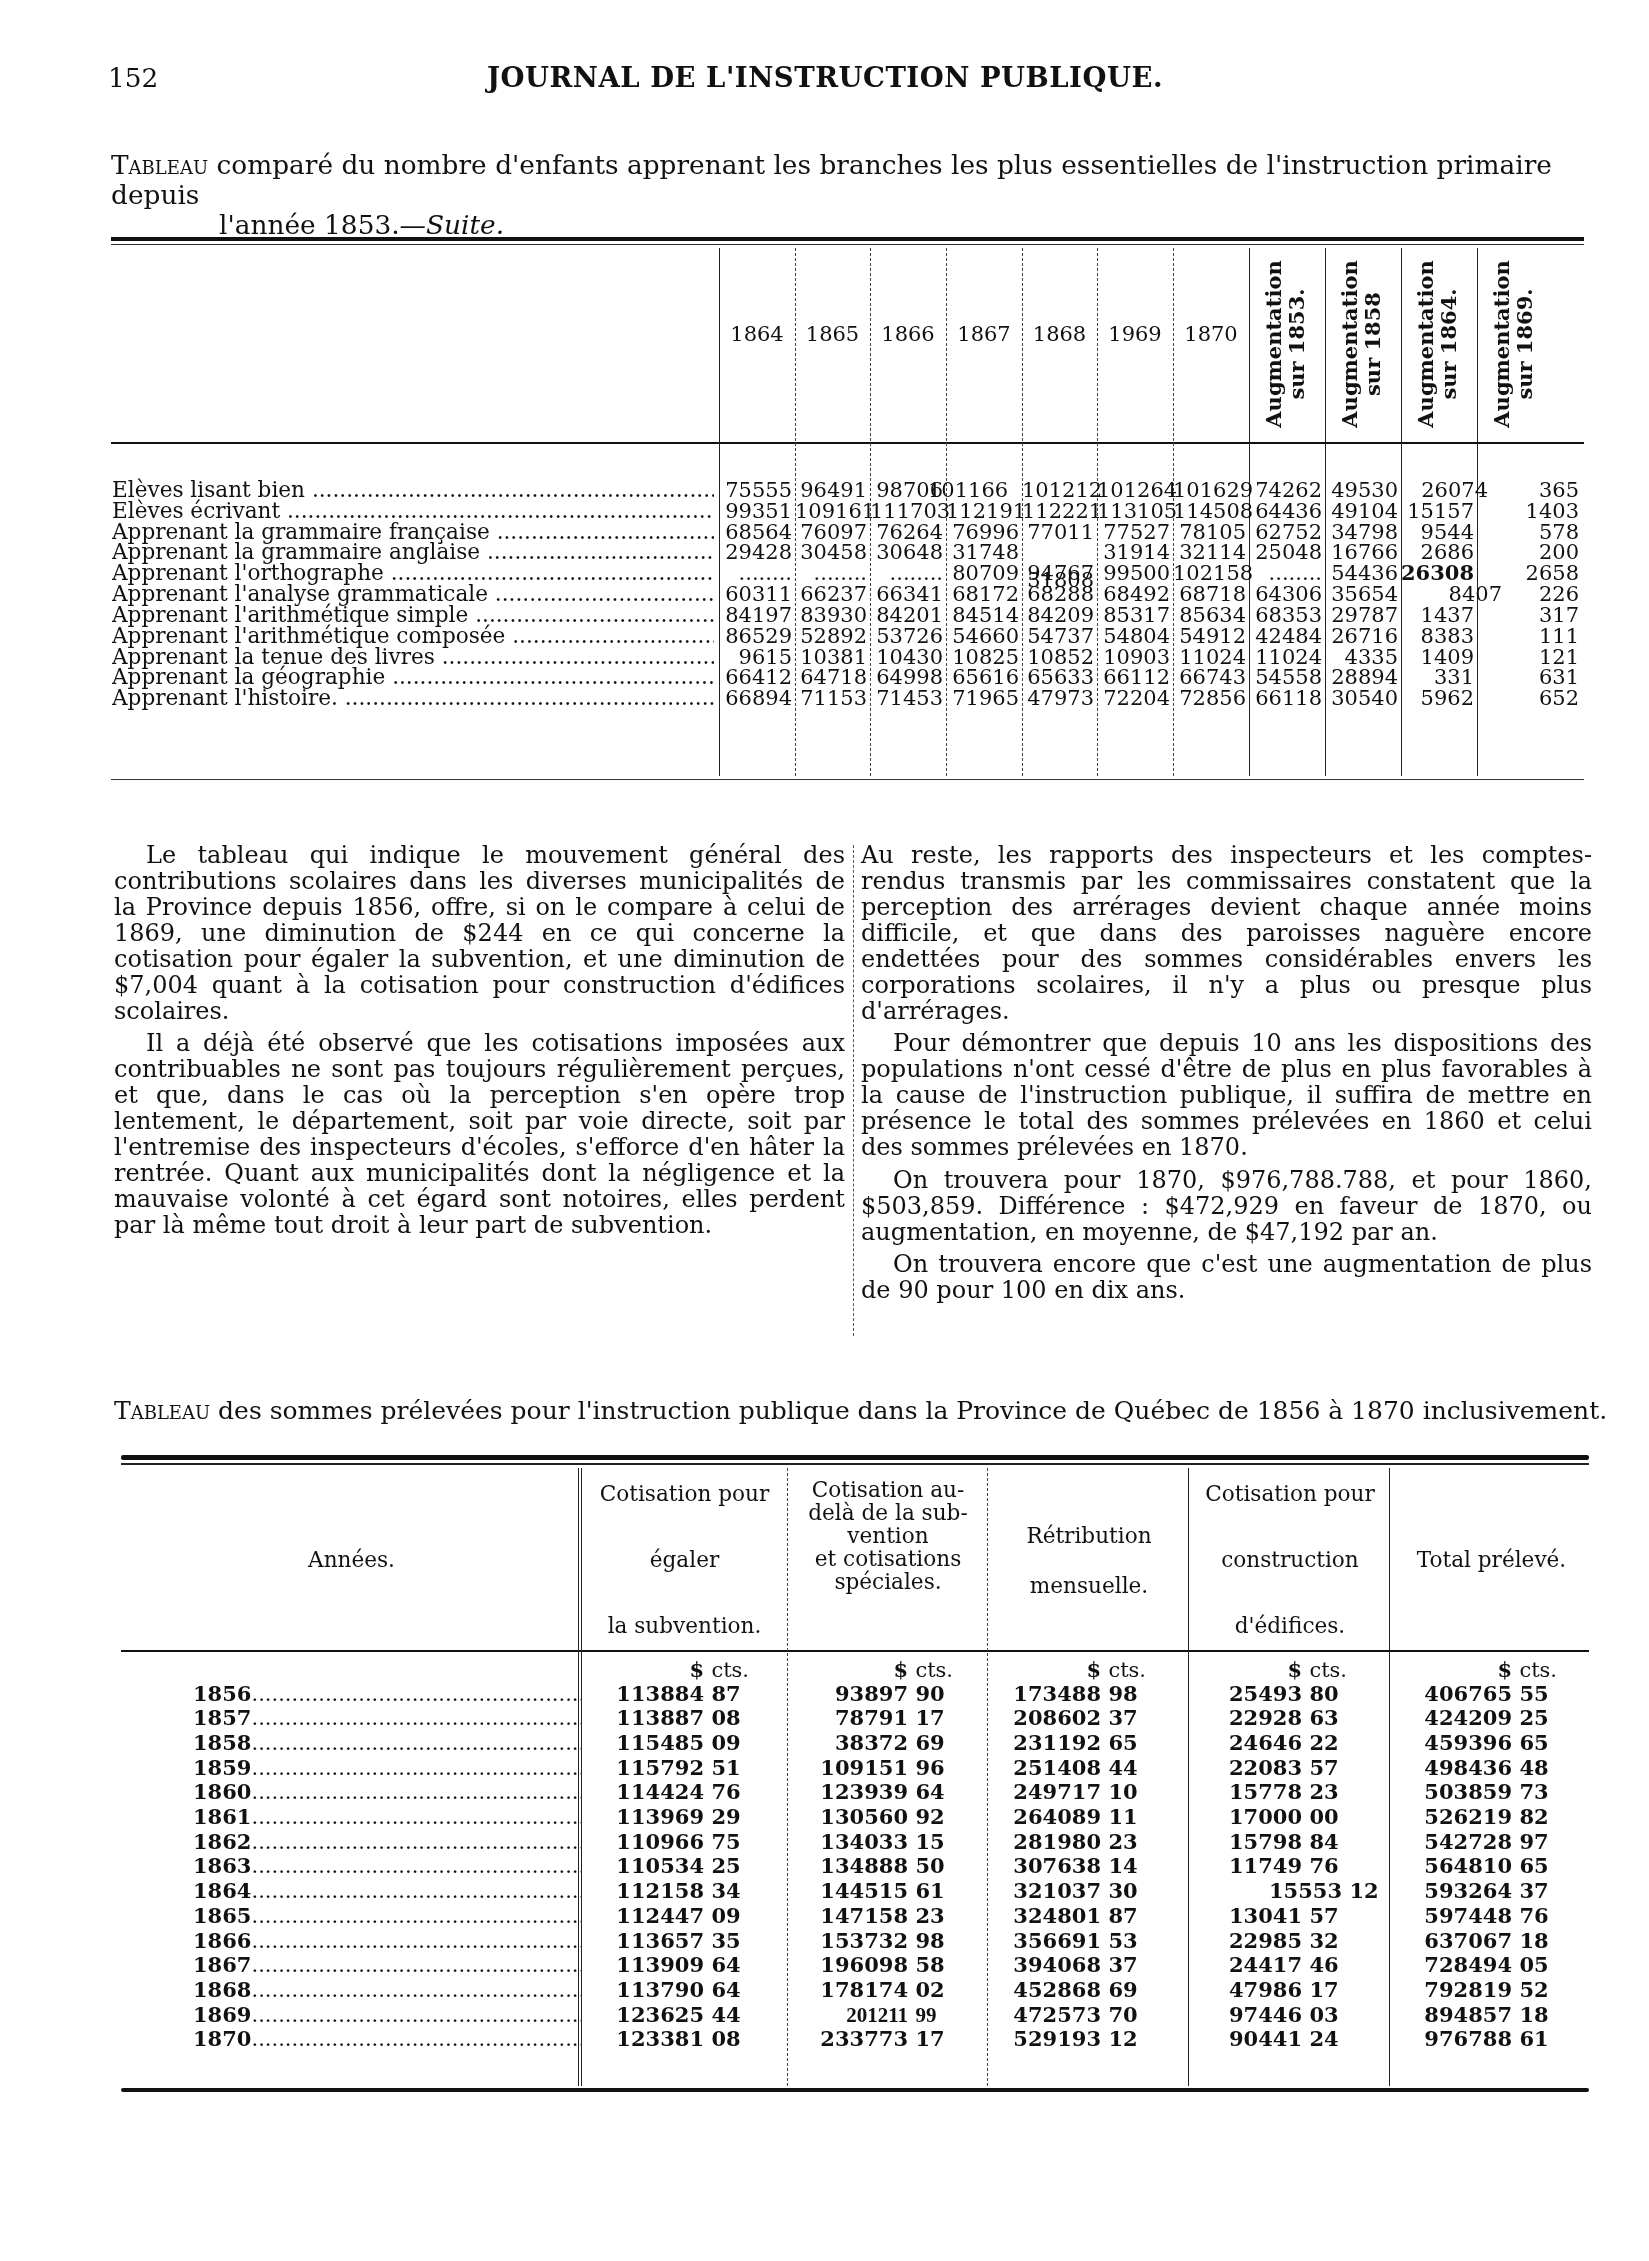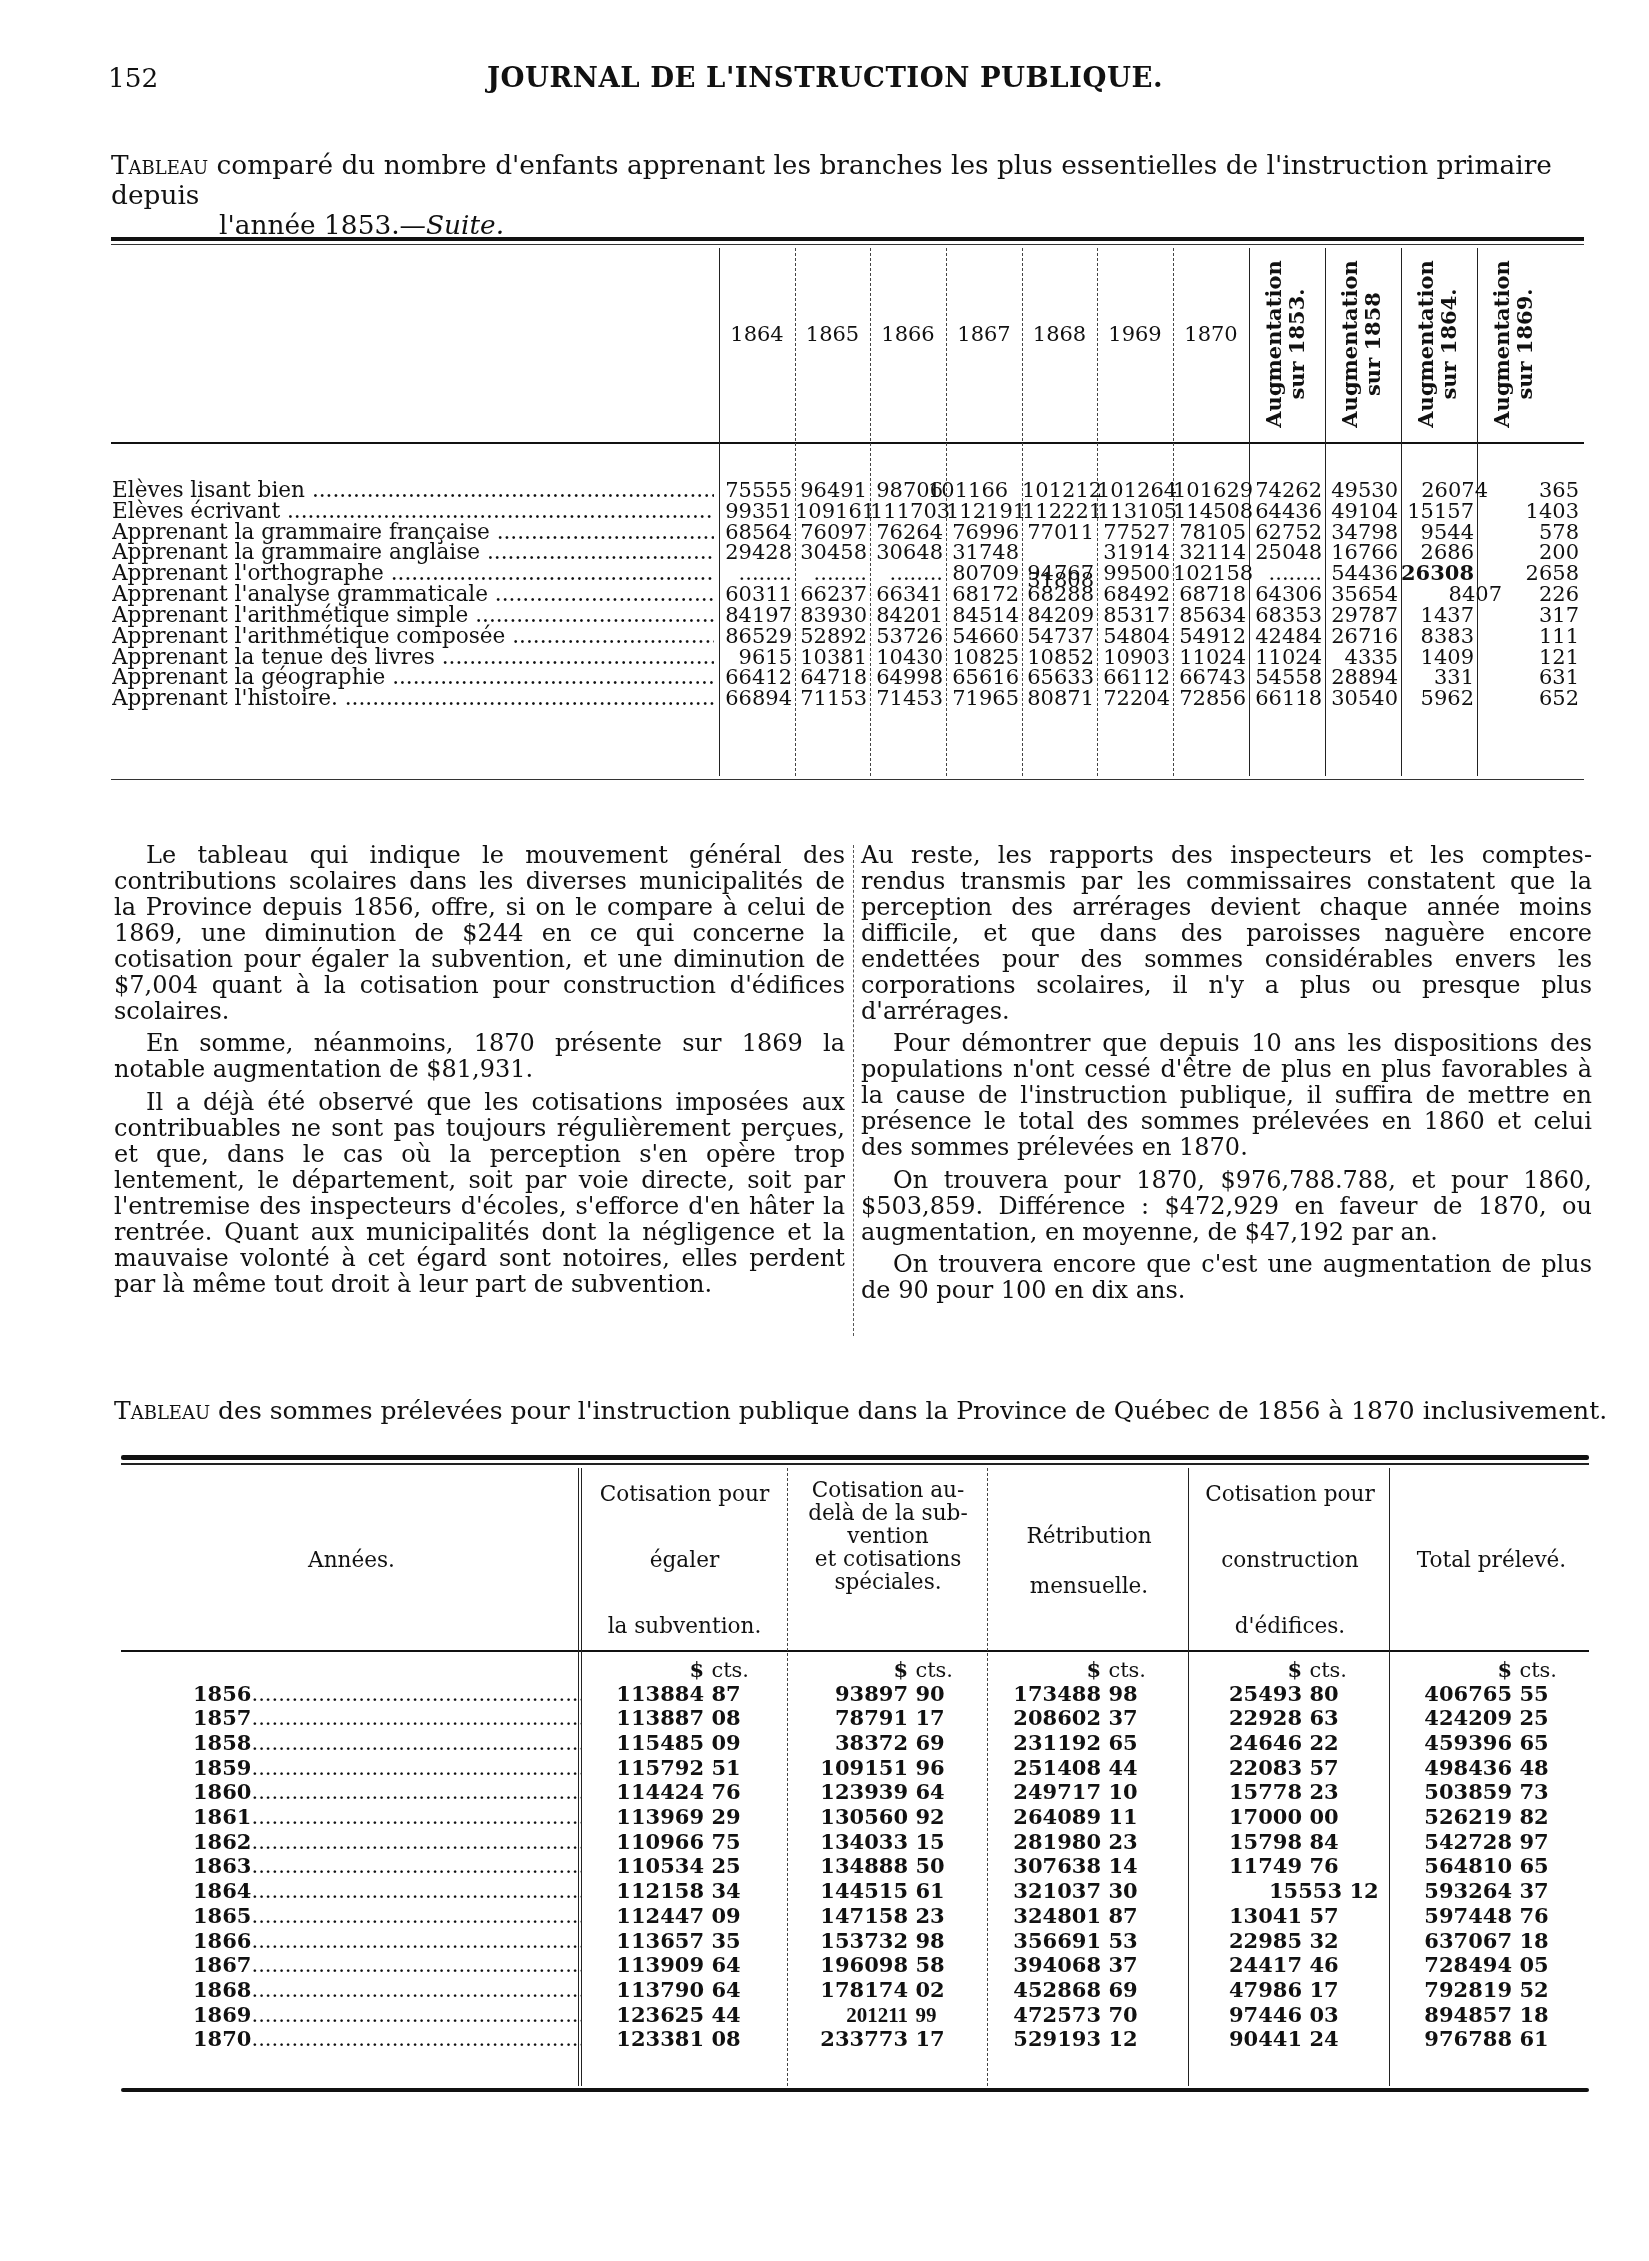--- a/index.html
+++ b/index.html
@@ -225,33 +225,32 @@
       <div class="t1-cell" style="top: 665px; left: 1173px; width: 73px;">66743</div>
       <div class="t1-cell" style="top: 665px; left: 1249px; width: 73px;">54558</div>
       <div class="t1-cell" style="top: 665px; left: 1325px; width: 73px;">28894</div>
       <div class="t1-cell" style="top: 665px; left: 1401px; width: 73px;">331</div>
       <div class="t1-cell" style="top: 665px; left: 1477px; width: 102px;">631</div>
       <div class="t1-label" style="top: 686px;">Apprenant l'histoire.</div>
       <div class="t1-cell" style="top: 686px; left: 719px; width: 73px;">66894</div>
       <div class="t1-cell" style="top: 686px; left: 795px; width: 72px;">71153</div>
       <div class="t1-cell" style="top: 686px; left: 870px; width: 73px;">71453</div>
       <div class="t1-cell" style="top: 686px; left: 946px; width: 73px;">71965</div>
-      <div class="t1-cell" style="top: 686px; left: 1022px; width: 72px;">80871</div>
+      <div class="t1-cell" style="top: 686px; left: 1022px; width: 72px;">47973</div>
       <div class="t1-cell" style="top: 686px; left: 1097px; width: 73px;">72204</div>
       <div class="t1-cell" style="top: 686px; left: 1173px; width: 73px;">72856</div>
       <div class="t1-cell" style="top: 686px; left: 1249px; width: 73px;">66118</div>
       <div class="t1-cell" style="top: 686px; left: 1325px; width: 73px;">30540</div>
       <div class="t1-cell" style="top: 686px; left: 1401px; width: 73px;">5962</div>
       <div class="t1-cell" style="top: 686px; left: 1477px; width: 102px;">652</div>
     </div>
 </div>
 
 <div class="col-text" style="left:114px; top:842px; width:731px;">
   <p>Le tableau qui indique le mouvement général des contributions scolaires dans les diverses municipalités de la Province depuis 1856, offre, si on le compare à celui de 1869, une diminution de $244 en ce qui concerne la cotisation pour égaler la subvention, et une diminution de $7,004 quant à la cotisation pour construction d'édifices scolaires.</p>
-  <p>En somme, néanmoins, 1870 présente sur 1869 la notable augmentation de $81,931.</p>
   <p>Il a déjà été observé que les cotisations imposées aux contribuables ne sont pas toujours régulièrement perçues, et que, dans le cas où la perception s'en opère trop lentement, le département, soit par voie directe, soit par l'entremise des inspecteurs d'écoles, s'efforce d'en hâter la rentrée. Quant aux municipalités dont la négligence et la mauvaise volonté à cet égard sont notoires, elles perdent par là même tout droit à leur part de subvention.</p>
 </div>
 <div class="abs col-divider"></div>
 <div class="col-text" style="left:861px; top:842px; width:731px;">
   <p class="noindent">Au reste, les rapports des inspecteurs et les comptes-rendus transmis par les commissaires constatent que la perception des arrérages devient chaque année moins difficile, et que dans des paroisses naguère encore endettées pour des sommes considérables envers les corporations scolaires, il n'y a plus ou presque plus d'arrérages.</p>
   <p>Pour démontrer que depuis 10 ans les dispositions des populations n'ont cessé d'être de plus en plus favorables à la cause de l'instruction publique, il suffira de mettre en présence le total des sommes prélevées en 1860 et celui des sommes prélevées en 1870.</p>
   <p>On trouvera pour 1870, $976,788.788, et pour 1860, $503,859. Différence : $472,929 en faveur de 1870, ou augmentation, en moyenne, de $47,192 par an.</p>
   <p>On trouvera encore que c'est une augmentation de plus de 90 pour 100 en dix ans.</p>
 </div>
 

